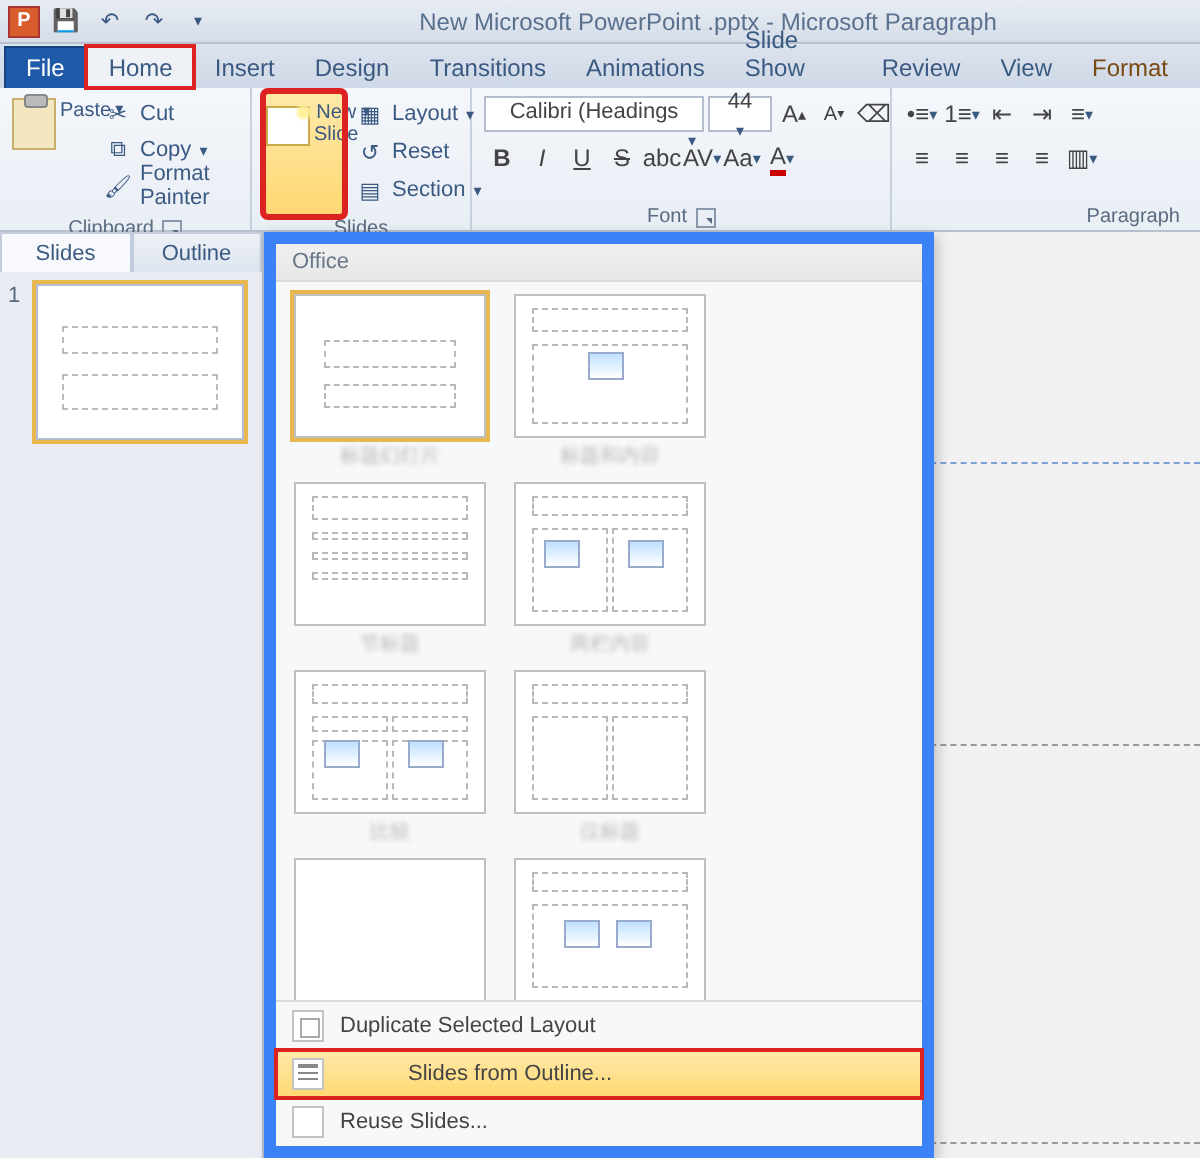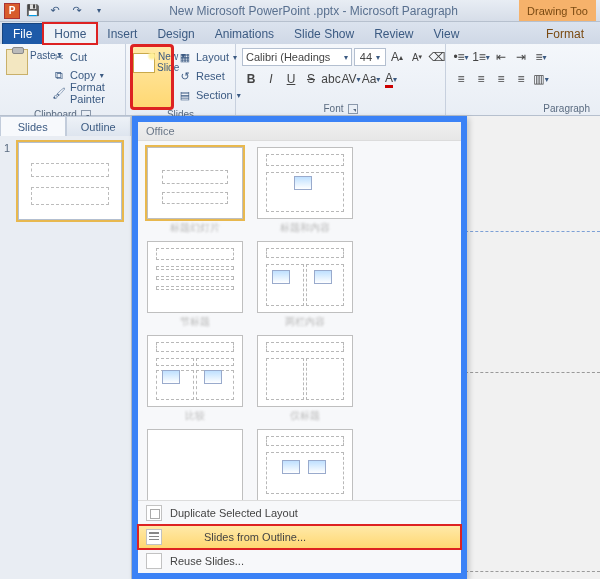--- a/index.html
+++ b/index.html
@@ -39,21 +39,21 @@
   .paste-icon::before{content:"";position:absolute;top:-3px;left:5px;width:10px;height:5px;background:#bbb;border:1px solid #888;border-radius:2px;}
   .clipboard-col { display:flex; flex-direction:column; gap:0px; padding-top:2px;}
 
   .newslide-btn { background: linear-gradient(#ffe9a8,#ffd873); border:1px solid #e4b54a; border-radius:2px; }
   .newslide-icon { width:22px; height:20px; background:#fff; border:1px solid #c9a94a; position:relative; }
   .newslide-icon::after{content:"";position:absolute;top:-3px;right:-3px;width:10px;height:10px;background:radial-gradient(circle,#ffef9a 30%,transparent 70%);}
   .chev { font-size:8px; color:#3b5a82; }
 
   .slides-col { display:flex; flex-direction:column; gap:1px; padding-top:2px;}
 
-  .font-box, .size-box { background:#fff; border:1px solid #b3bfd0; height:18px; font-size:11px; padding:1px 3px; display:flex; align-items:center; gap:4px;}
+  .font-box, .size-box { background:#fff; border:1px solid #b3bfd0; height:18px; font-size:11px; padding:1px 3px; display:flex; align-items:center; gap:4px;flex-direction:column;}
   .font-box { width:110px; }
   .size-box { width:32px; justify-content:center;}
   .btnrow { display:flex; gap:2px; align-items:center; }
   .tbtn { width:18px; height:18px; display:flex; align-items:center; justify-content:center; font-size:12px; color:#444;}
 
   
   .workspace { position:absolute; top:116px; left:0; right:0; bottom:0; display:flex; }
   .leftpane { width:132px; background:#e9edf3; border-right:1px solid #b6c0ce; }
   .pane-tabs { display:flex; height:20px; background:linear-gradient(#eef2f7,#dee5ef); font-size:11px; }
   .pane-tab { flex:1; display:flex; align-items:center; justify-content:center; border:1px solid #c2ccdb; border-bottom:none; color:#3b5a82;}
@@ -125,28 +125,28 @@
 
 <div class="titlebar">
   <div class="app-icon">P</div>
   <div class="qat">
     <div class="qat-btn">💾</div>
     <div class="qat-btn">↶</div>
     <div class="qat-btn">↷</div>
     <div class="qat-btn chev">▾</div>
   </div>
   <div class="title-center">New Microsoft PowerPoint .pptx - Microsoft Paragraph</div>
-  <div class="drawing-tools">Drawing Too</div>
 </div>
 
 <div class="tabs">
   <div class="tab file">File</div>
   <div class="tab active red-box">Home</div>
   <div class="tab">Insert</div>
   <div class="tab">Design</div>
+  <div class="tab">Transitions</div>
   <div class="tab">Animations</div>
   <div class="tab">Slide Show</div>
   <div class="tab">Review</div>
   <div class="tab">View</div>
   <div class="tab format">Format</div>
 </div>
 
 <div class="ribbon">
 
   <div class="group" style="width:126px">

